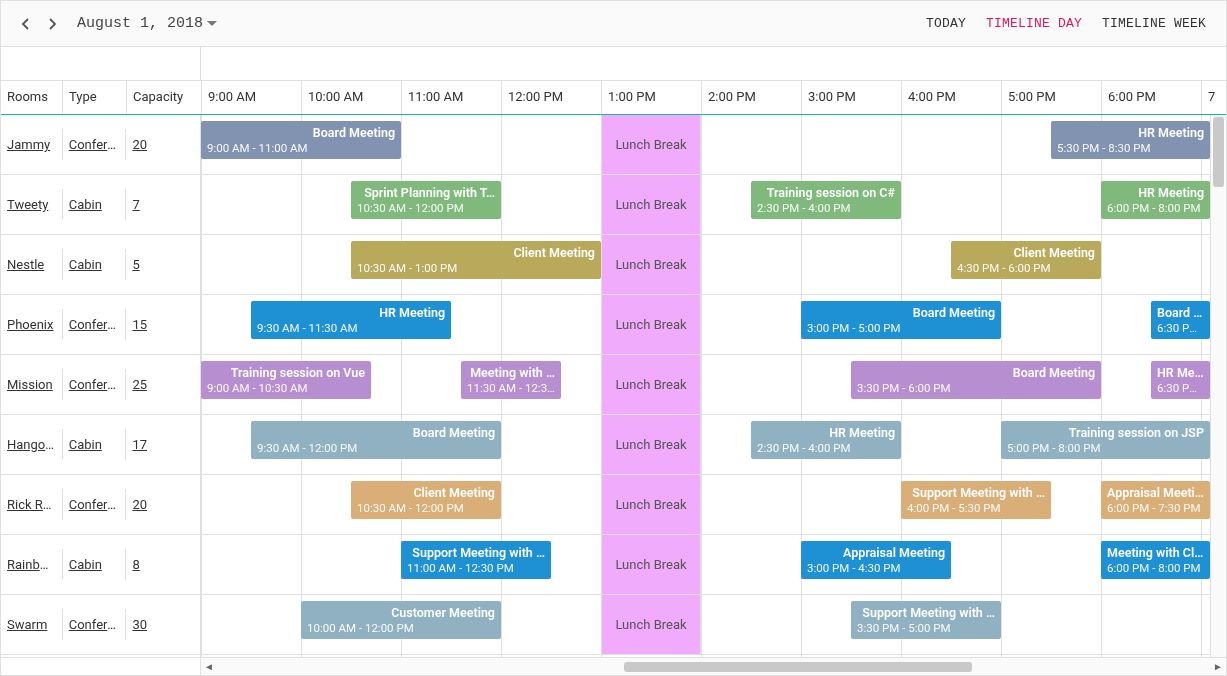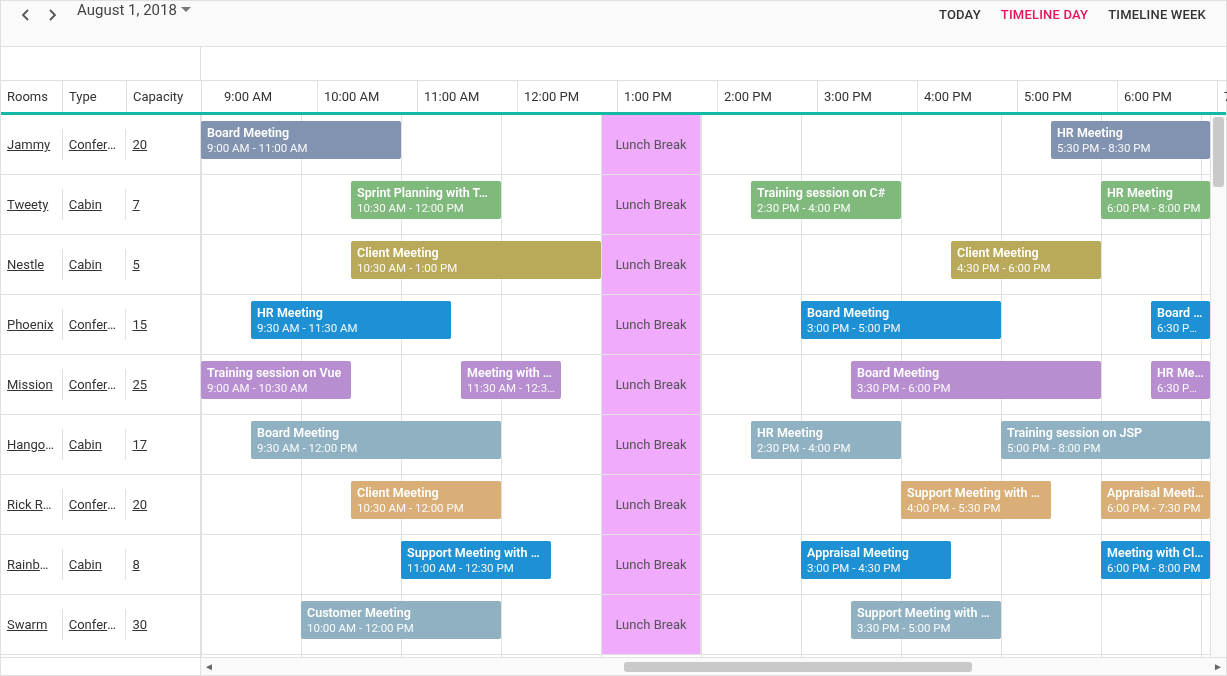--- a/index.html
+++ b/index.html
@@ -1,33 +1,33 @@
 <!DOCTYPE html>
 <html><head>
 <meta charset="utf-8">
 <style>
   * { box-sizing: border-box; }
   html, body { margin: 0; padding: 0; font-family: -apple-system, "Segoe UI", Roboto, Arial, sans-serif; font-size: 13px; color: #333; }
   .scheduler { width: 1227px; height: 676px; border: 1px solid #e0e0e0; display: flex; flex-direction: column; background: #fff; }
 
   
-  .toolbar { height: 46px; display: flex; align-items: flex-start; padding: 0 10px; border-bottom: 1px solid #e0e0e0; background: #fafafa; }
+  .toolbar { height: 46px; display: flex; align-items: center; padding: 16px 10px; border-bottom: 1px solid #e0e0e0; background: #fafafa; font-family: Liberation Mono, monospace; }
   .nav-btn { width: 28px; height: 28px; display: inline-flex; align-items: center; justify-content: center; border-radius: 3px; cursor: pointer; color: #555; }
   .date-range { display: inline-flex; align-items: center; gap: 4px; margin-left: 10px; font-size: 15px; color: #444; cursor: pointer; }
   .spacer { flex: 1; }
   .view-btn { padding: 6px 10px; font-size: 13px; font-weight: 500; cursor: pointer; color: #333; letter-spacing: .2px; }
   .view-btn.active { color: #e3165b; }
 
   
   .date-header-row { display: flex; height: 34px; border-bottom: 1px solid #e0e0e0; }
   .left-pad { flex: 0 0 200px; border-right: 1px solid #e0e0e0; }
   .date-header { flex: 1; display: flex; align-items: center; padding-left: 6px; font-size: 14px; color: #333; position: relative; }
 
   
-  .col-header-row { display: flex; height: 34px; border-bottom: 3px solid #14b8a6; font-size: 13px; color: #333; gap: 16px; }
+  .col-header-row { display: flex; height: 34px; border-bottom: 1px solid #14b8a6; font-size: 13px; color: #333; }
   .res-head { display: flex; flex: 0 0 200px; border-right: 1px solid #e0e0e0; }
   .res-col { padding: 8px 6px; border-right: 1px solid #e0e0e0; overflow: hidden; white-space: nowrap; text-overflow: ellipsis; }
   .res-col:last-child { border-right: none; }
   .rc0 { width: 62px; }
   .rc1 { width: 64px; }
   .rc2 { width: 74px; }
   .time-head { flex: 1; display: flex; position: relative; }
   .hour-col { width: 100px; flex: 0 0 100px; border-right: 1px solid #e0e0e0; padding: 8px 6px; white-space: nowrap; }
 
   
@@ -39,21 +39,21 @@
 
   
   .grid { position: absolute; inset: 0; pointer-events: none; }
   .grid .vline-major { position: absolute; top: 0; bottom: 0; border-left: 1px solid #e0e0e0; }
 
   
   .lunch { position: absolute; top: 0; bottom: 0; background: #f0abfc; border-left: 1px solid #e0e0e0; border-right: 1px solid #e0e0e0; display: flex; align-items: center; justify-content: center; font-size: 13px; color: #555; pointer-events: none; }
 
   
   .appt { position: absolute; top: 6px; height: 38px; border-radius: 2px; color: #fff; padding: 4px 6px; font-size: 12px; overflow: hidden; cursor: pointer; line-height: 1.25; }
-  .appt .ttl { font-weight: 600; font-size: 12.5px; white-space: nowrap; overflow: hidden; text-overflow: ellipsis; }
+  .appt .ttl { font-weight: 600; font-size: 12.5px; white-space: nowrap; overflow: hidden; text-overflow: ellipsis; text-align: right; }
   .appt .tm  { font-size: 11.5px; opacity: .95; white-space: nowrap; overflow: hidden; text-overflow: ellipsis; }
 
   
   .vscroll { position: absolute; top: 0; right: 0; width: 16px; bottom: 0; border-left: 1px solid #e0e0e0; background: #fafafa; }
   .vthumb { position: absolute; left: 2px; right: 2px; top: 2px; height: 70px; background: #c9c9c9; border-radius: 3px; }
 
   
   .hscroll-row { display: flex; height: 18px; border-top: 1px solid #e0e0e0; }
   .hscroll-left { flex: 0 0 200px; border-right: 1px solid #e0e0e0; }
   .hscroll { flex: 1; position: relative; background: #fafafa; display: flex; align-items: center; }
@@ -226,21 +226,21 @@
             <div class="ttl">Board Meeting</div>
             <div class="tm">3:00 PM - 5:00 PM</div>
           </div>
           <div class="appt" style="left: 950px; width: 59px; background: rgb(30, 144, 212);">
             <div class="ttl">Board Me…</div>
             <div class="tm">6:30 PM - 8…</div>
           </div>
         </div>
         <div class="time-row" id="time-row-4">
           <div class="lunch" style="left: 400px; width: 100px;">Lunch Break</div>
-          <div class="appt" style="left: 0px; width: 150px; background: rgb(183, 142, 208);">
+          <div class="appt" style="left: 0px; width: 170px; background: rgb(183, 142, 208);">
             <div class="ttl">Training session on Vue</div>
             <div class="tm">9:00 AM - 10:30 AM</div>
           </div>
           <div class="appt" style="left: 260px; width: 100px; background: rgb(183, 142, 208);">
             <div class="ttl">Meeting with …</div>
             <div class="tm">11:30 AM - 12:3…</div>
           </div>
           <div class="appt" style="left: 650px; width: 250px; background: rgb(183, 142, 208);">
             <div class="ttl">Board Meeting</div>
             <div class="tm">3:30 PM - 6:00 PM</div>

